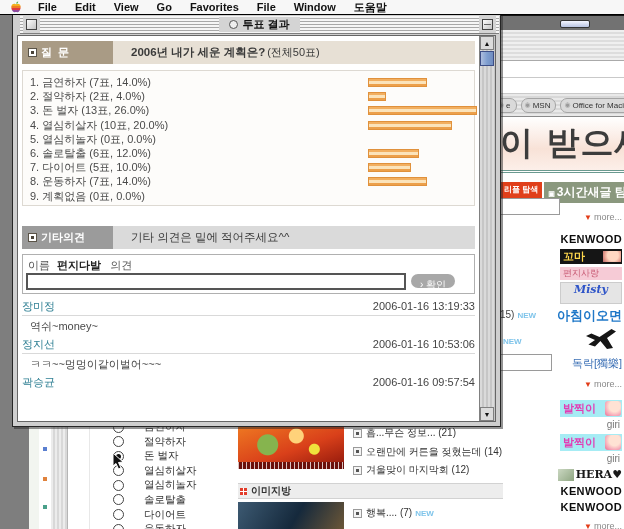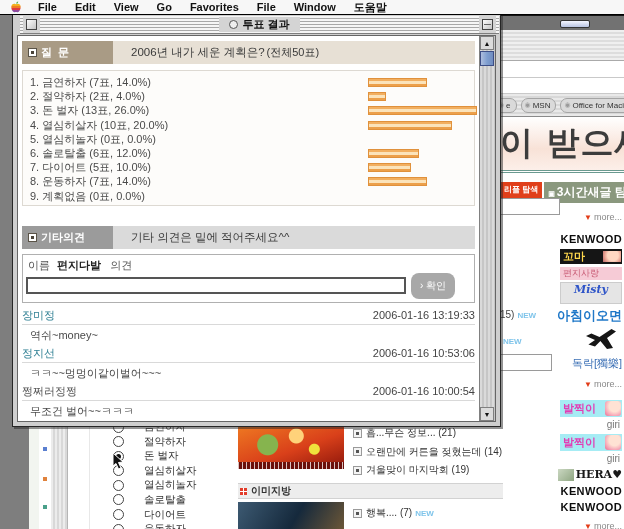--- a/index.html
+++ b/index.html
@@ -126,32 +126,32 @@
       background:linear-gradient(90deg,#aebede,#809fd0 50%,#6f8cc0);border:1px solid #3d4e86;}
   .win-content{position:absolute;left:0;top:0;right:16px;bottom:0;padding-top:5px;overflow:hidden;}
   .sec-header{display:flex;height:23px;margin:0 4px;}
   .sec-label{width:85px;display:flex;align-items:center;padding-left:6px;gap:4px;flex:none;}
   .sec-label.tan{background:#a99b85;} .sec-label.gray{background:#9b9b9b;}
   .sec-label-text{color:#fff;font-size:11px;font-weight:bold;white-space:pre;}
   .sec-icon{width:7px;height:7px;background:#fff;border:1px solid #5a5347;position:relative;flex:none;}
   .sec-icon::after{content:"";position:absolute;left:2px;top:2px;width:3px;height:3px;background:#4a4338;}
   .sec-strip{flex:1;display:flex;align-items:center;padding-left:18px;font-size:11.5px;color:#3a3a3a;}
   .sec-strip.tan{background:#e7e0d5;} .sec-strip.gray{background:#dadada;}
-  .q-text{font-weight:normal;} .q-total{margin-left:2px;font-size:11px;}
+  .q-text{font-weight:bold;} .q-total{margin-left:2px;font-size:11px;}
   .poll-box{margin:6px 4px 0;border:1px solid #ddd9d2;background:#fdfcfa;padding:4px 0 2px;}
   .poll-row{position:relative;height:14.2px;padding-left:7px;font-size:11px;color:#4a4a4a;line-height:14px;}
   .poll-bar{position:absolute;left:345px;top:3px;height:7px;border:1px solid #e0913c;
       background:linear-gradient(180deg,#f2af60 0 30%,#fbe3ba 30% 65%,#eca04b 65% 100%);}
   .spacer20{height:20px;}
   .form-box{margin:5px 4px 0;border:1px solid #b0b0b0;padding:2px 3px 3px;}
   .form-line1{font-size:11px;color:#555;margin:1px 0 0 2px;}
   .name-value{font-weight:bold;color:#222;margin:0 6px 0 4px;}
   .form-line2{display:flex;align-items:center;gap:5px;}
   .opinion-input{width:372px;height:13px;border:2px solid #555;background:#fff;padding:0 2px;font-size:10px;}
-  .submit-btn{height:26px;border:none;border-radius:8px;background:#a8a8a8;color:#fff;font-size:10px;
+  .submit-btn{height:14px;border:none;border-radius:8px;background:#a8a8a8;color:#fff;font-size:10px;
       line-height:14px;padding:4px 9px;white-space:nowrap;}
   .submit-btn::before{content:"› ";}
   .comments{margin-top:6px;}
   .comment{margin:0 4px 6px;}
   .c-head{display:flex;justify-content:space-between;align-items:center;height:13px;margin-bottom:2px;}
   .c-name{font-size:11px;} .c-date{font-size:11px;color:#444;}
   .c-line{border-bottom:1px solid #d9d9d9;margin-bottom:3px;}
   .c-text{font-size:11px;color:#4a4a4a;padding-left:8px;height:13px;}
   
   .cursor{position:absolute;left:112px;top:452px;z-index:45;}
@@ -269,21 +269,21 @@
           <span>흠...무슨 정보... (21)</span>
           <span class="new-badge"></span>
         </div>
         <div class="board-item">
           <span class="board-bullet"></span>
           <span>오랜만에 커튼을 젖혔는데 (14)</span>
           <span class="new-badge"></span>
         </div>
         <div class="board-item">
           <span class="board-bullet"></span>
-          <span>겨울맞이 마지막회 (19)</span>
+          <span>겨울맞이 마지막회 (12)</span>
           <span class="new-badge"></span>
         </div>
         <div class="board-item">
           <span class="board-bullet"></span>
           <span>겨울맞이#15 (6)</span>
           <span class="new-badge"></span>
         </div>
     </div>
     <div class="img-header">
       <span class="img-icon"></span>
@@ -402,28 +402,20 @@
             <div class="comment">
               <div class="c-head">
                 <span class="c-name" style="color: rgb(46, 127, 147);">정지선</span>
                 <span class="c-date">2006-01-16 10:53:06</span>
               </div>
               <div class="c-line"></div>
               <div class="c-text">ㅋㅋ~~멍멍이같이벌어~~~</div>
             </div>
             <div class="comment">
               <div class="c-head">
-                <span class="c-name" style="color: rgb(85, 85, 85);">쩡쩌러정쩡</span>
-                <span class="c-date">2006-01-16 10:00:54</span>
-              </div>
-              <div class="c-line"></div>
-              <div class="c-text">무조건 벌어~~ㅋㅋㅋ</div>
-            </div>
-            <div class="comment">
-              <div class="c-head">
                 <span class="c-name" style="color: rgb(46, 127, 147);">곽승균</span>
                 <span class="c-date">2006-01-16 09:57:54</span>
               </div>
 
             </div>
         </div>
 
       </div>
     </div>
   </div>

